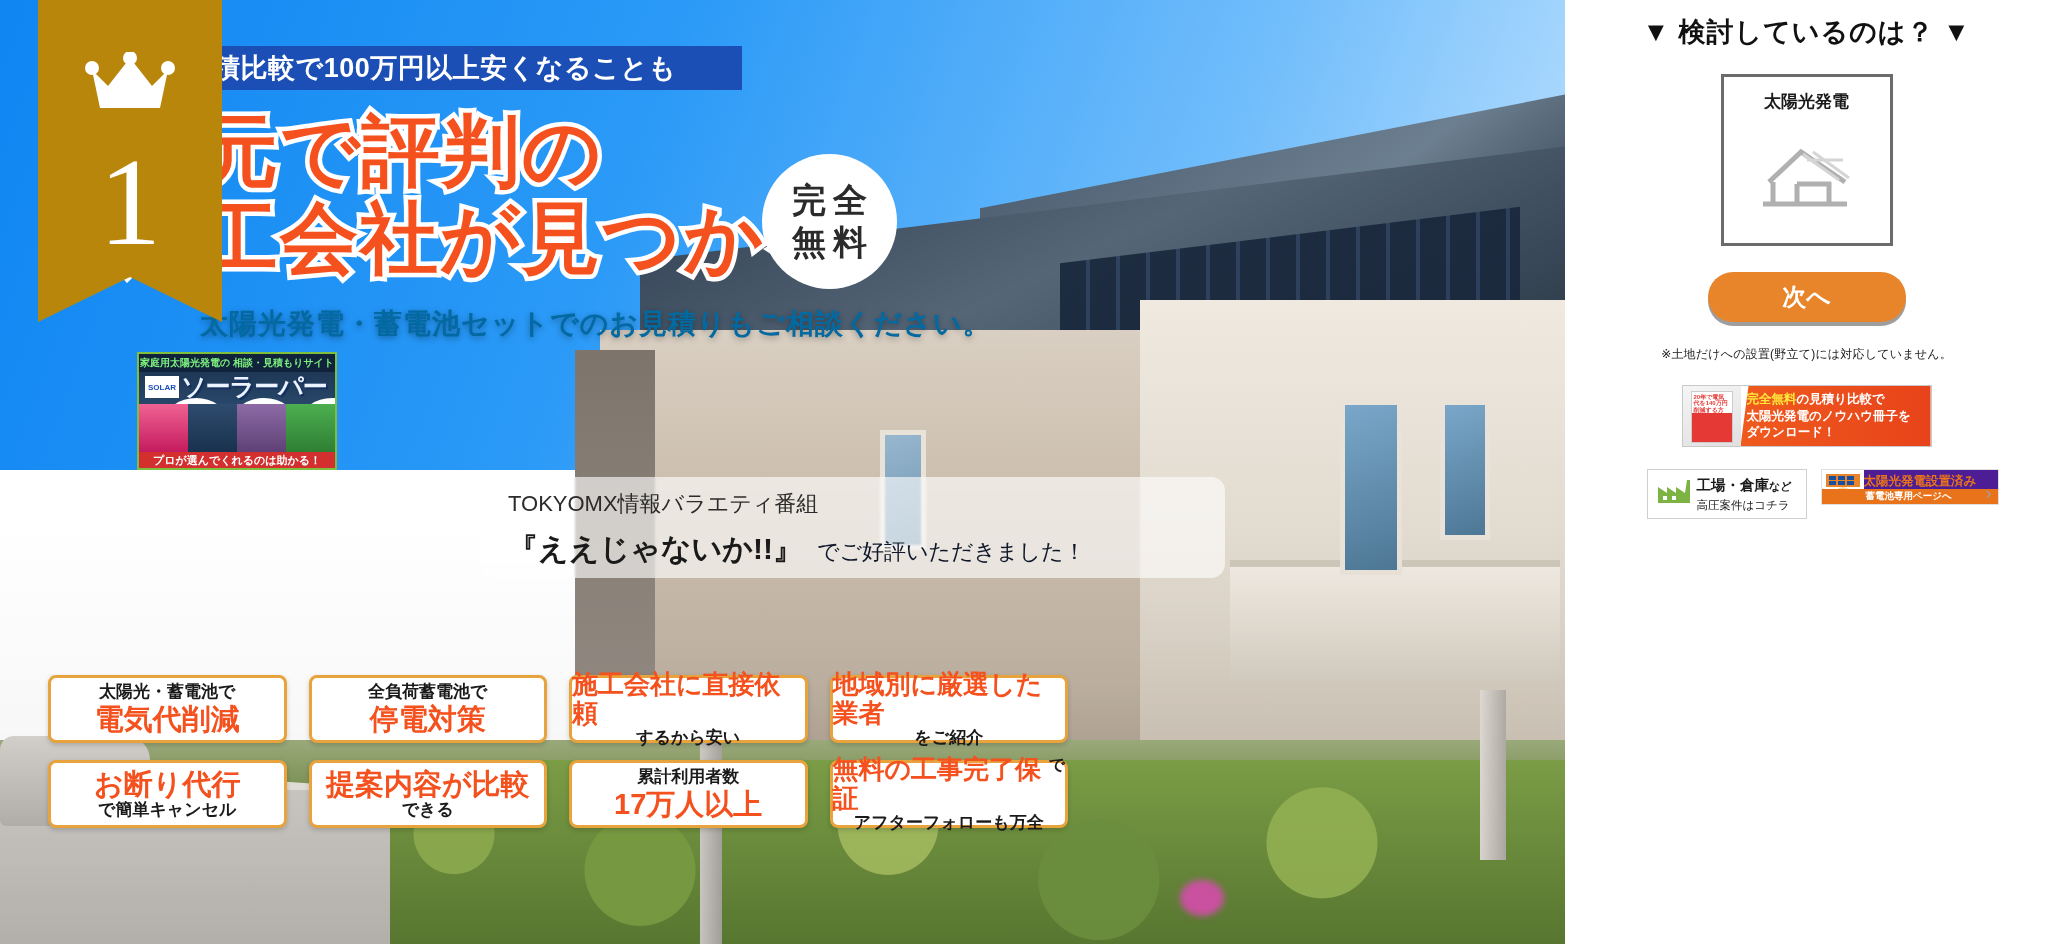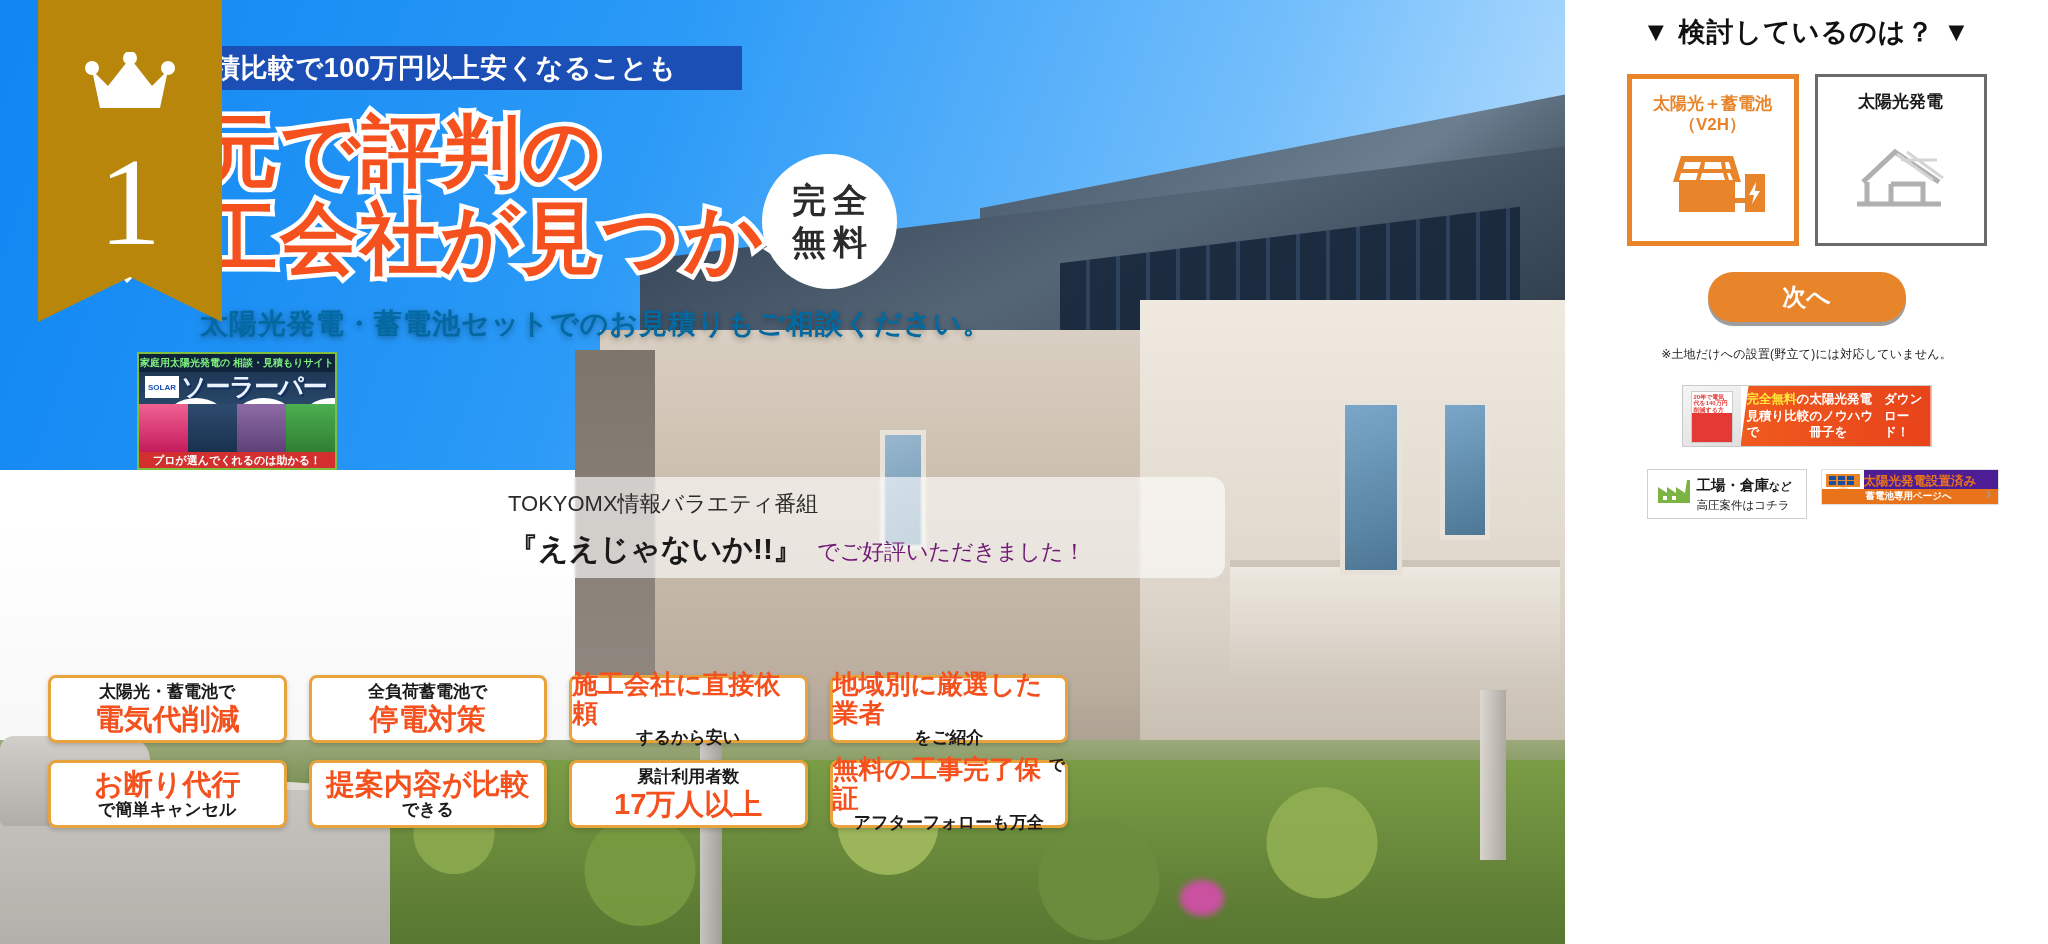--- a/index.html
+++ b/index.html
@@ -205,21 +205,21 @@
 
   
   .tv-panel {
     position: absolute; left: 480px; top: 477px; width: 745px; height: 101px;
     background: rgba(255,255,255,.62); border-radius: 14px; z-index: 5;
     padding: 12px 28px; backdrop-filter: blur(1px);
   }
   .tv-panel .t1 { font-size: 22px; color:#2b2b2b; font-weight:500; }
   .tv-panel .t2 { margin-top: 10px; display:flex; align-items: baseline; gap: 14px; }
   .tv-panel .t2 b { font-size: 30px; color:#1a1a1a; font-weight: 800; }
-  .tv-panel .t2 span { font-size: 22px; color:#701a75; }
+  .tv-panel .t2 span { font-size: 22px; color:#0f172a; }
 
   
   .cards { position: absolute; left: 48px; top: 675px; width: 1020px; z-index: 5; }
   .cards-row { display: flex; gap: 22px; margin-bottom: 17px; }
   .card {
     flex: 1; height: 68px; background:#fff; border: 3px solid #e8a33d;
     border-radius: 8px; display:flex; flex-direction:column;
     align-items:center; justify-content:center; gap:1px;
     box-shadow: 0 2px 5px rgba(0,0,0,.18);
   }
@@ -281,21 +281,21 @@
     position:absolute; left:8px; top:5px; width:42px; height:52px;
     background: linear-gradient(180deg,#ffffff 0 42%, #e53935 42% 100%);
     border: 1px solid #ccc;
   }
   .book-banner .bb-img .bk .t {
     font-size: 6px; color:#e53935; font-weight:800; padding:2px 2px 0; line-height:1.05;
   }
   .book-banner .bb-txt {
     flex:1; background: linear-gradient(90deg,#ef5a1e,#e8431a);
     color:#fff; padding: 5px 6px; font-size: 12.5px; font-weight: 800;
-    line-height: 1.32; display:flex; justify-content:center;
+    line-height: 1.32; display:flex; flex-direction:column; justify-content:center;
     clip-path: polygon(8px 0, 100% 0, 100% 100%, 0 100%);
   }
   .book-banner .bb-txt em { color:#ffeb3b; font-style: normal; }
 
   .mini-row {
     display: flex; gap: 14px; justify-content: center; margin-top: 22px;
     align-items: flex-start;
     padding-left: 32px;
   }
   .mini-factory {
@@ -460,41 +460,20 @@
       </div>
     </div>
   </div>
 
   <div class="right">
 
     <div class="rp-title">▼ 検討しているのは？ ▼</div>
 
     <div class="choices">
 
-      <div class="choice selected">
-        <div class="c-label">
-          <div>太陽光＋蓄電池</div>
-          <div>（V2H）</div>
-        </div>
-        <div class="c-icon">
-          <svg width="108" height="74" viewBox="0 0 108 74" aria-hidden="true">
-
-            <path fill="#e8852b" d="M14 36 L22 10 L74 10 L82 36 Z"></path>
-            <path fill="#ffffff" d="M26 16 L42 16 L40 23 L24 23 Z M46 16 L62 16 L63 23 L45 23 Z M66 16 L70 16 L72 23 L67 23 Z
-                                     M22 27 L39 27 L37 34 L20 34 Z M43 27 L64 27 L66 34 L41 34 Z M68 27 L71 27 L74 34 L70 34 Z"></path>
-
-            <rect x="20" y="36" width="56" height="30" fill="#e8852b"></rect>
-
-            <rect x="74" y="52" width="14" height="5" fill="#e8852b"></rect>
-
-            <rect x="86" y="28" width="20" height="38" fill="#e8852b"></rect>
-            <path fill="#ffffff" d="M97 36 L90 49 L95 49 L93 58 L101 45 L96 45 Z"></path>
-          </svg>
-        </div>
-      </div>
 
       <div class="choice plain">
         <div class="c-label">
           <div>太陽光発電</div>
         </div>
         <div class="c-icon">
           <svg width="108" height="74" viewBox="0 0 108 74" aria-hidden="true" style="margin-top:18px">
             <g stroke="#b0b0b0" stroke-width="5" fill="none">
               <path d="M16 42 L48 12 L92 42"></path>
               <path d="M20 42 L20 62 M76 42 L76 62"></path>

